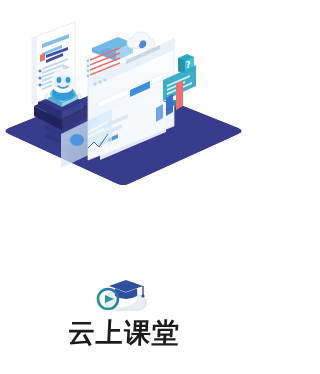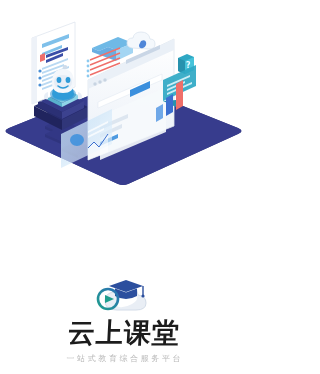--- a/index.html
+++ b/index.html
@@ -240,16 +240,15 @@
       <path d="M31 4 L48 10 L31 16 L14 10 Z" fill="#2c4f9e"></path>
       <path d="M20 12.5 L20 20 q11 6 22 0 L42 12.5 L31 16.5 Z" fill="#2c4f9e"></path>
       <path d="M48 10 L48 19" stroke="#2c4f9e" stroke-width="1.4" fill="none"></path>
       <circle cx="48" cy="20" r="1.6" fill="#2c4f9e"></circle>
 
       <circle cx="13" cy="23" r="10" fill="none" stroke="url(#ringG)" stroke-width="2.6"></circle>
       <path d="M10 19 L19 23 L10 27 Z" fill="#1f9e8d"></path>
     </svg>
 
     <div id="brand-title">云上课堂</div>
-    <div id="brand-tagline">一站式教育综合服务平台</div>
   </div>
 
 </div>
 
 </body></html>

